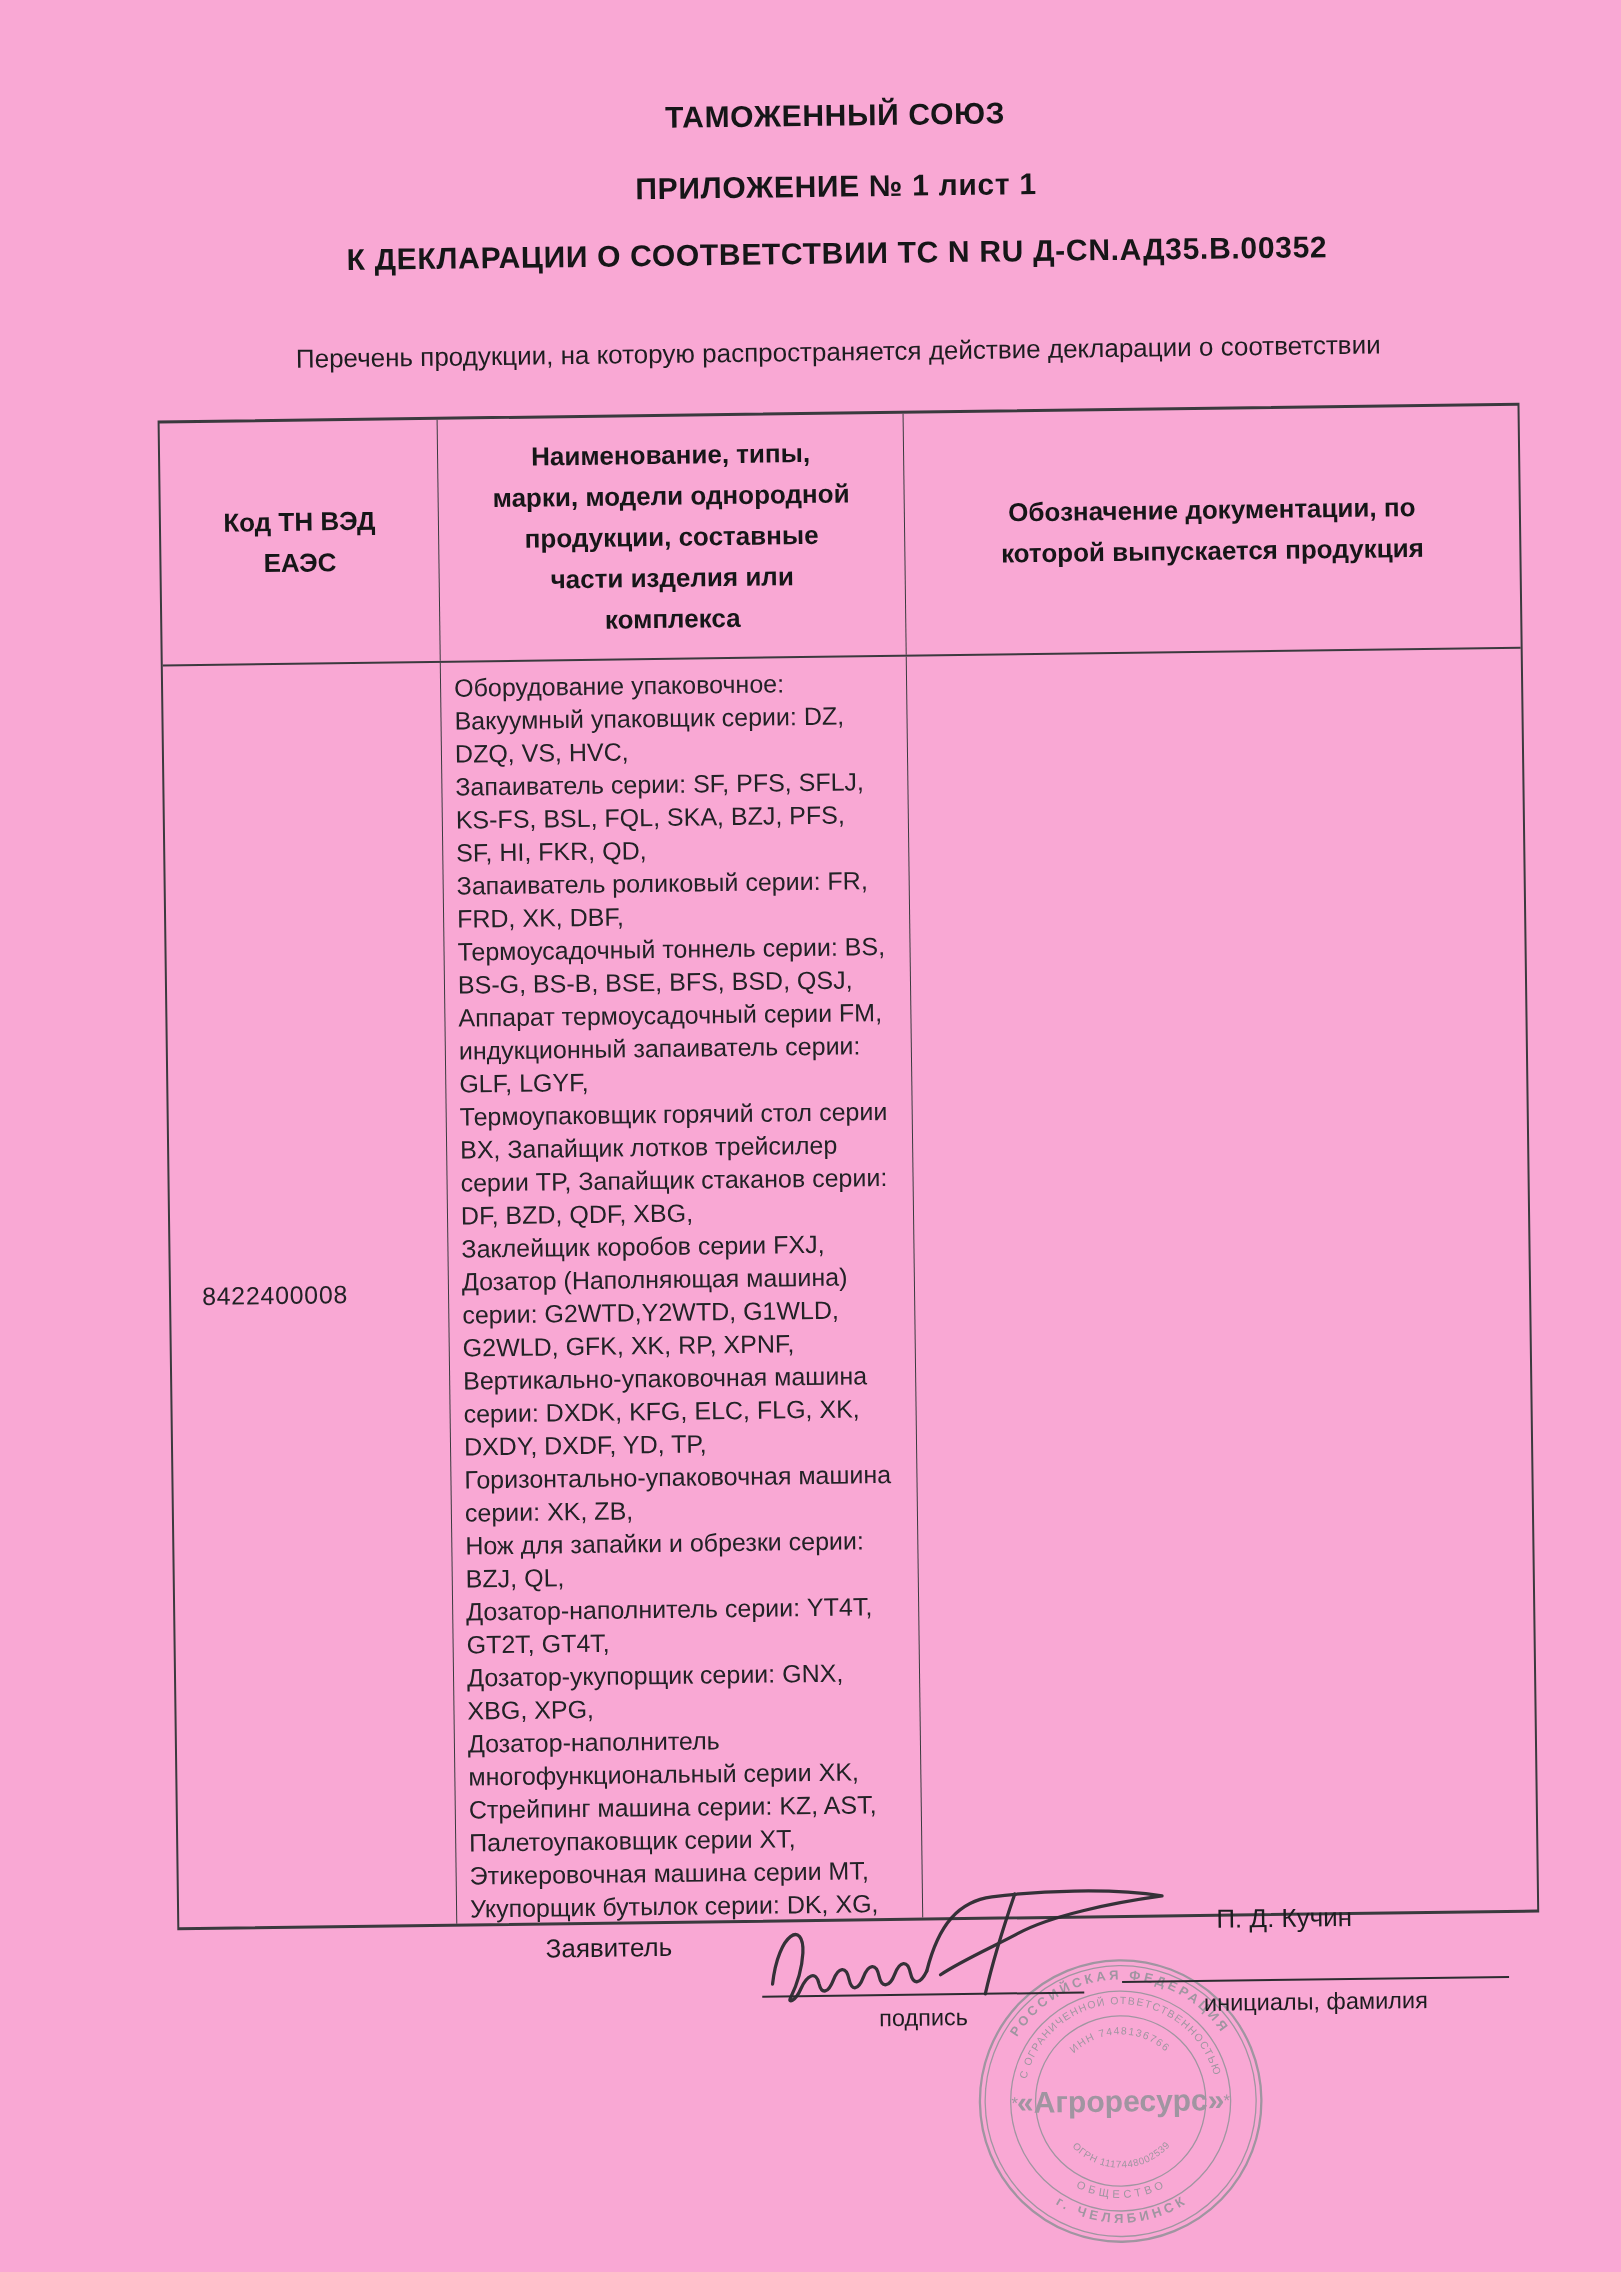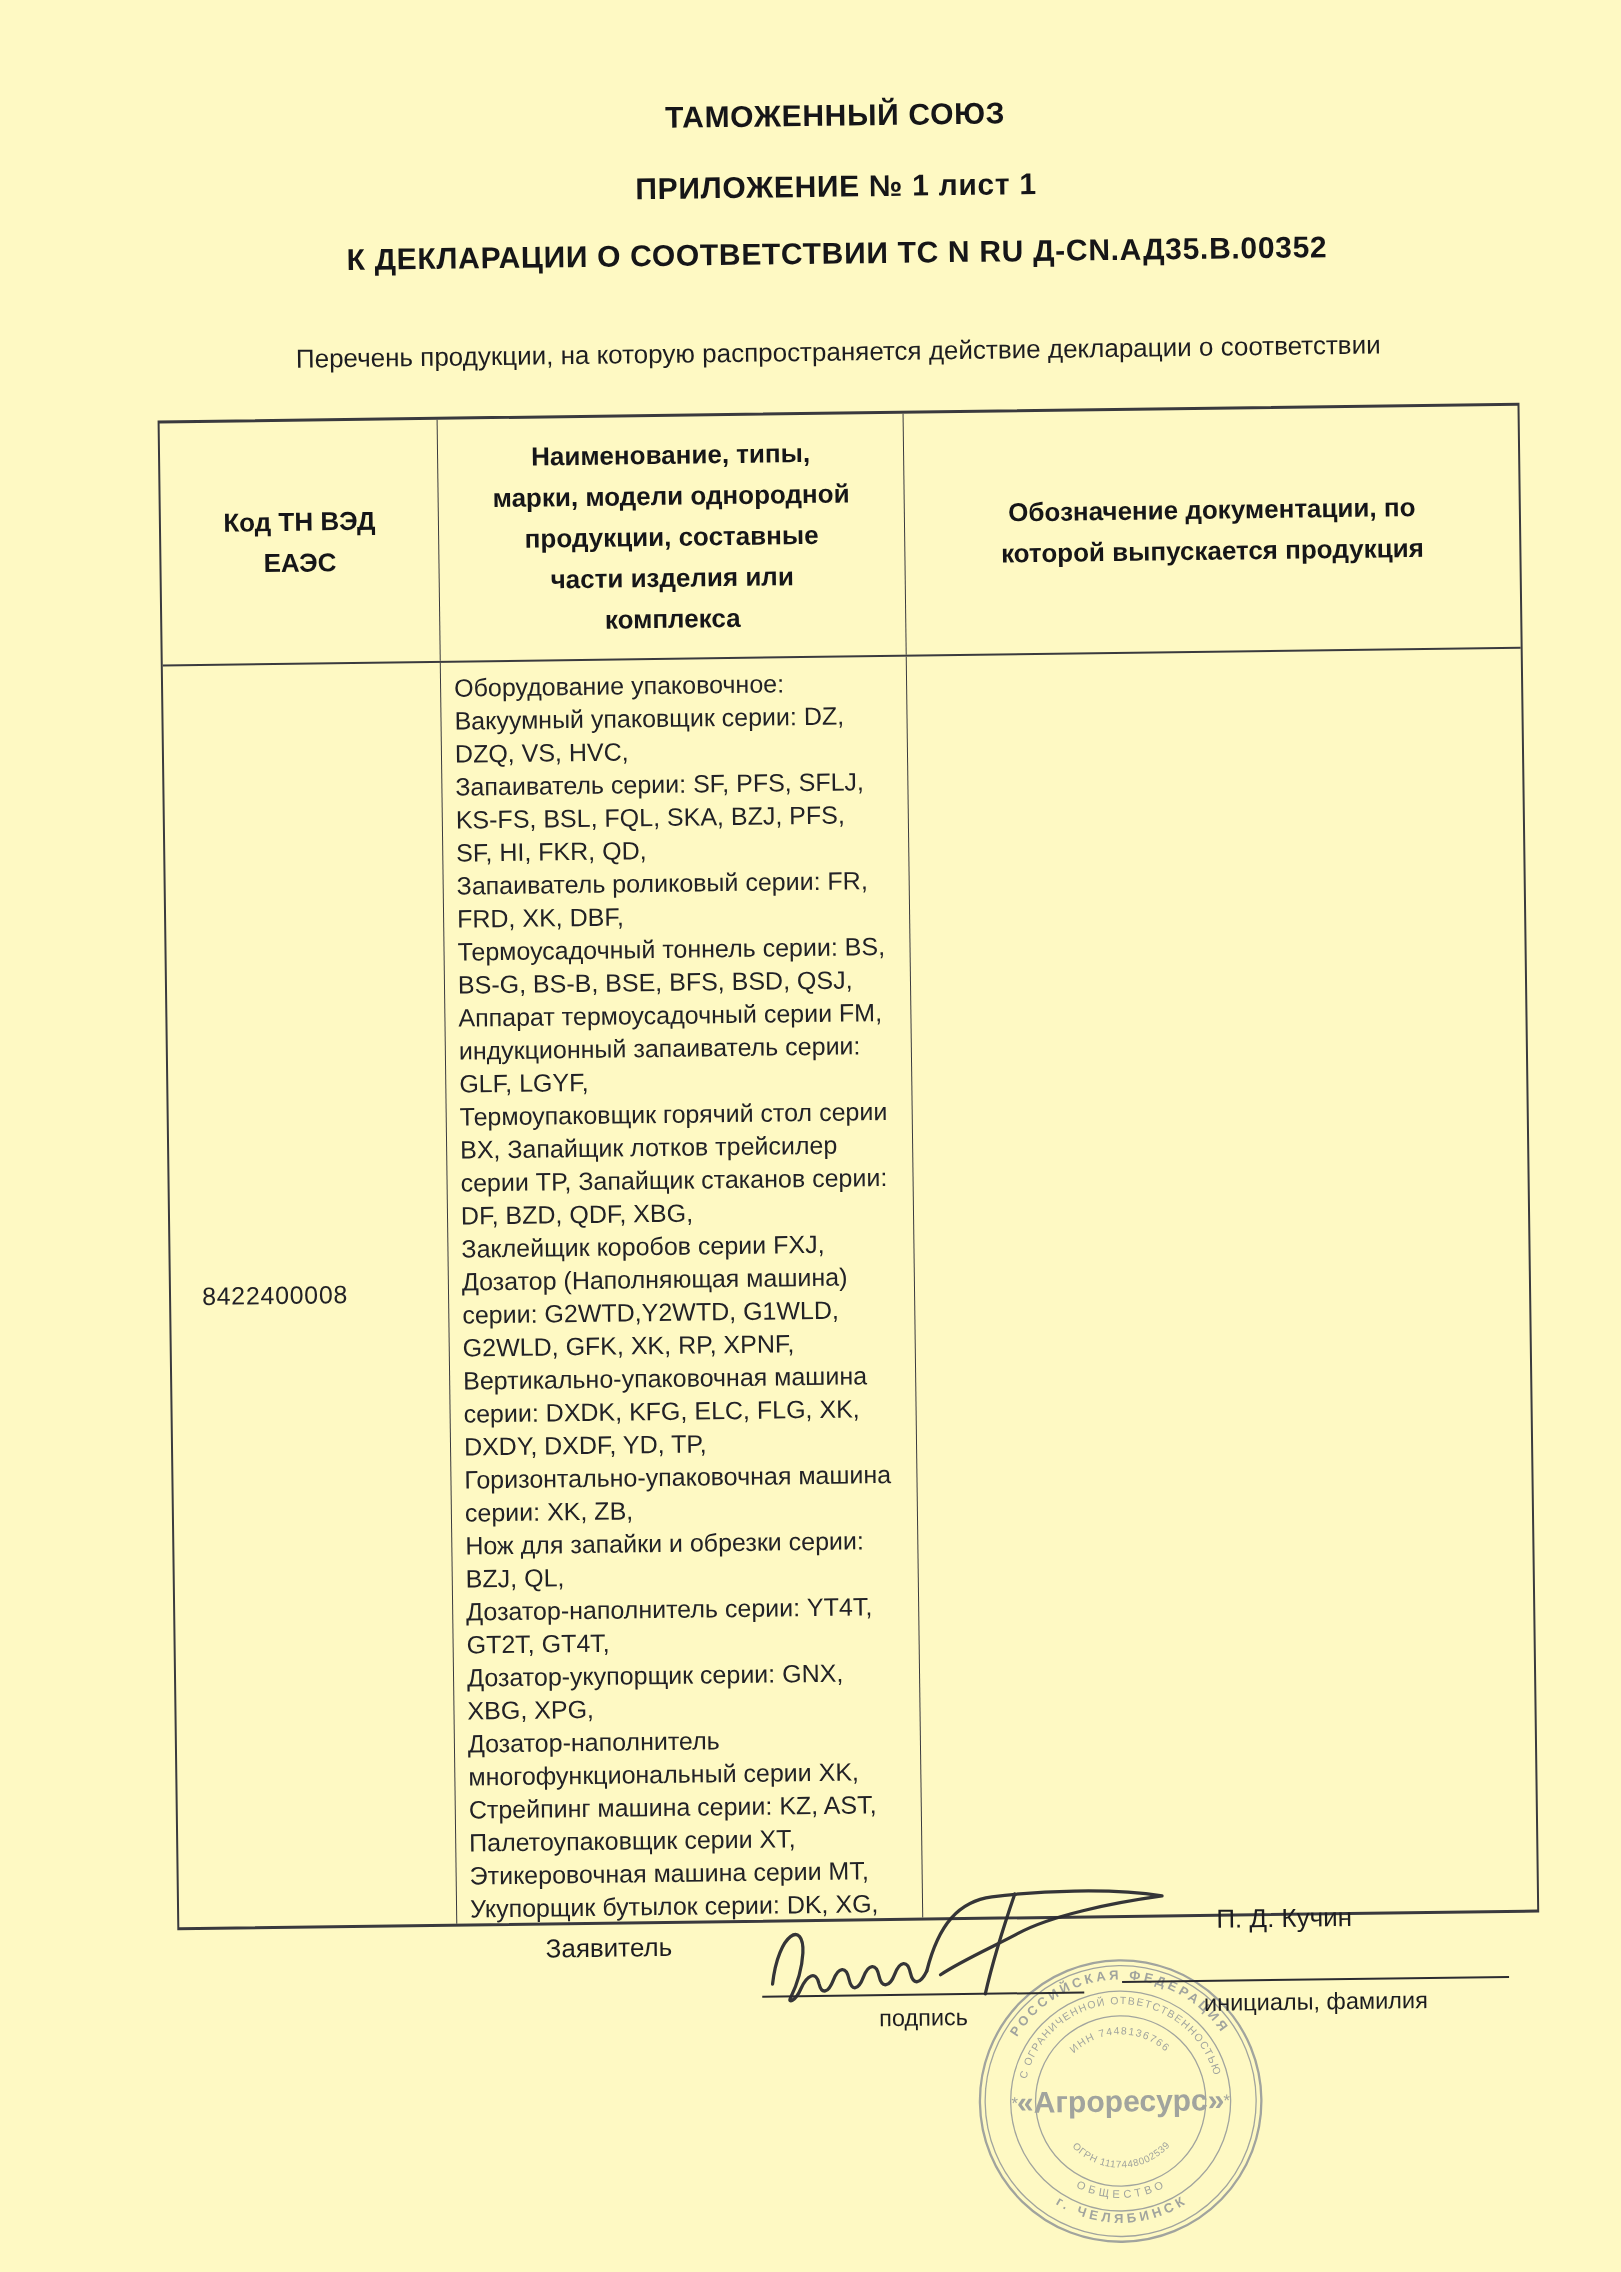--- a/index.html
+++ b/index.html
@@ -1,19 +1,19 @@
 <!DOCTYPE html>
 <html style="font-size:10.5px"><head>
 <meta charset="utf-8">
 <style>
   html,body{margin:0;padding:0;background:#e8e8e8;}
   .page{
     position:relative;
     width:1621px;height:2273px;
-    background:#fef9c3;
+    background:#f9a8d4;
     font-family:"Liberation Sans", sans-serif;
     color:#1b1b1e;
     overflow:hidden;
   }
   .content{
     position:absolute;inset:0;
     transform:rotate(-0.75deg);
     transform-origin:50% 50%;
   }
   

